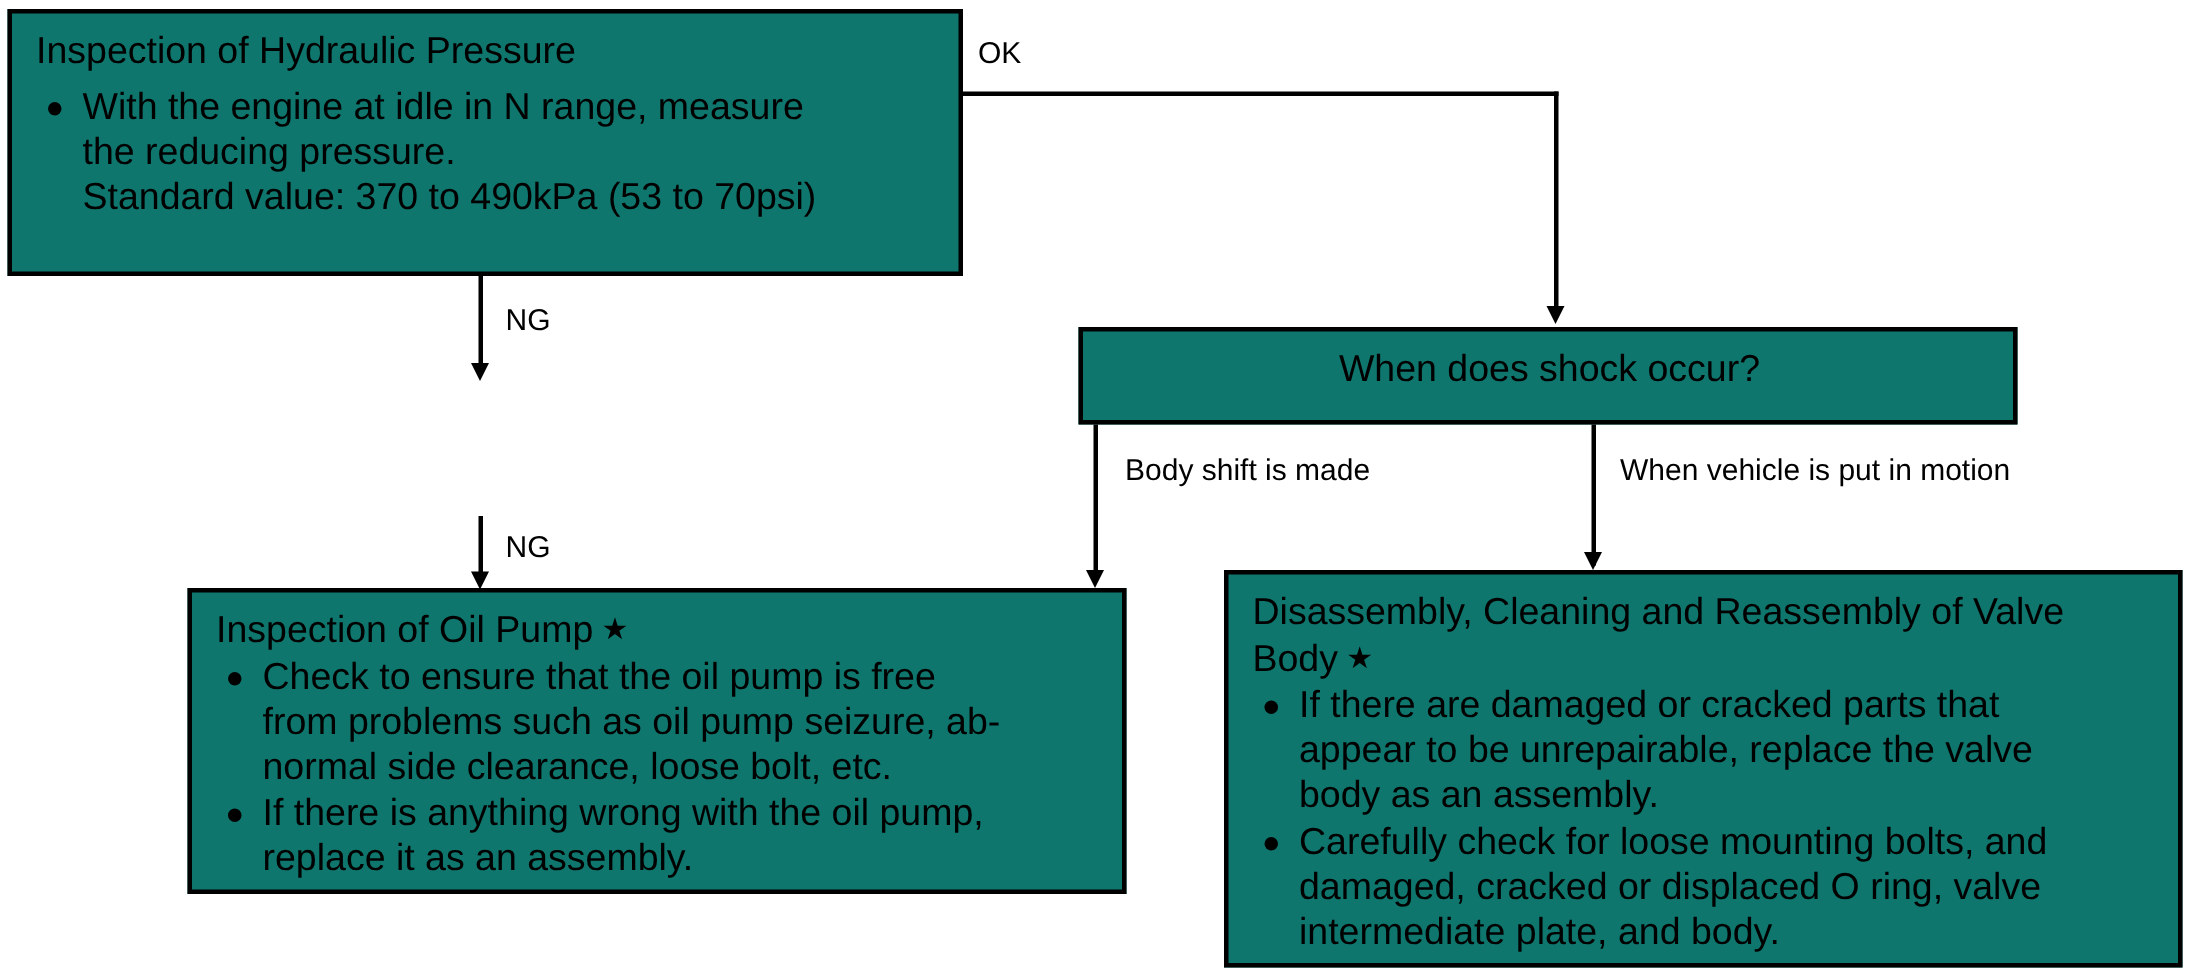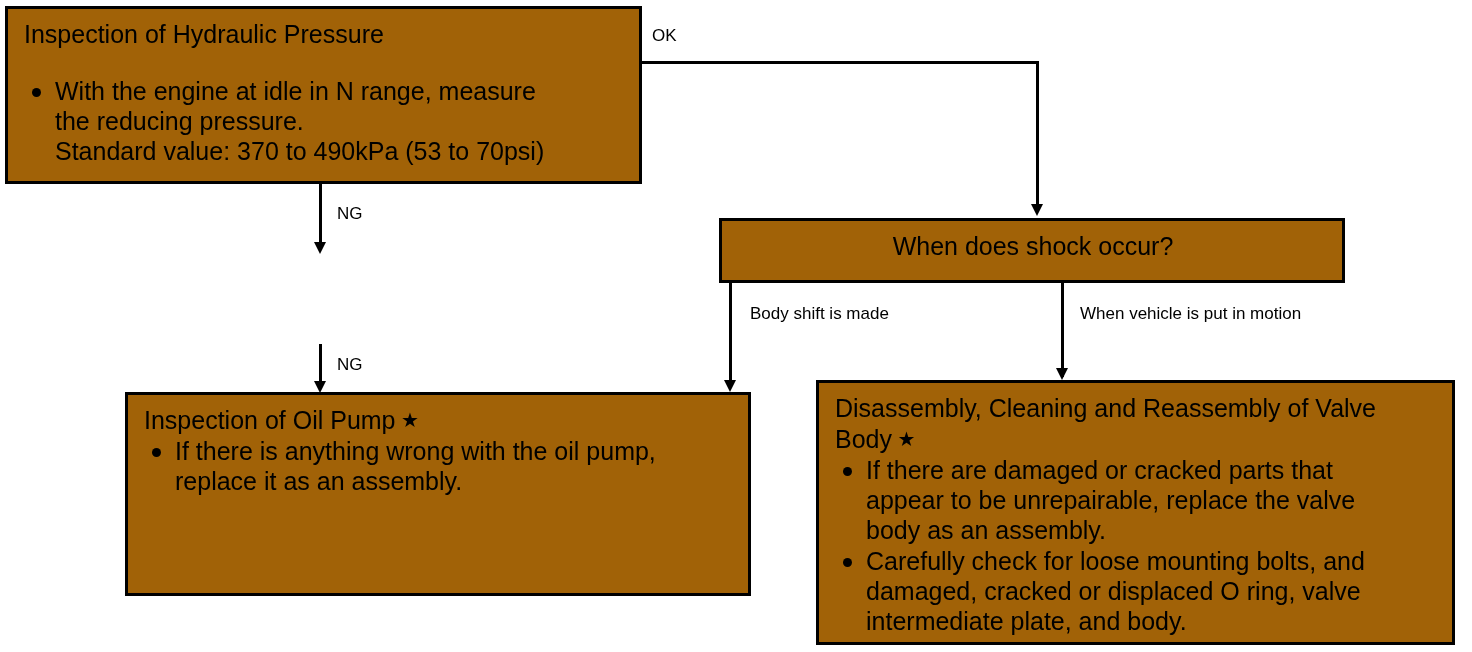--- a/index.html
+++ b/index.html
@@ -15,42 +15,42 @@
   #canvas {
     position: relative;
     width: 1472px;
     height: 652px;
     background: #ffffff;
     overflow: hidden;
   }
   .box {
     position: absolute;
     border: 3px solid #000000;
-    background: #a16207;
+    background: #0f766e;
     box-sizing: border-box;
   }
   .box-inner {
     padding: 10px 14px 8px 16px;
   }
   .box-title {
     font-size: 25px;
     line-height: 31px;
     white-space: pre-wrap;
   }
   .box-title .star {
     font-size: 20px;
     vertical-align: 2px;
   }
   ul.bullets {
     list-style: none;
     margin: 0;
     padding: 0;
   }
   ul.bullets.spaced {
-    margin-top: 26px;
+    margin-top: 6px;
   }
   ul.bullets li {
     position: relative;
     padding-left: 31px;
     font-size: 25px;
     line-height: 30px;
     margin-bottom: 1px;
     white-space: pre-wrap;
   }
   ul.bullets li:before {
@@ -72,21 +72,21 @@
   .arrowhead {
     position: absolute;
     width: 0;
     height: 0;
     border-left: 6px solid transparent;
     border-right: 6px solid transparent;
     border-top: 12px solid #000000;
   }
   .edge-label {
     position: absolute;
-    font-size: 17px;
+    font-size: 20px;
     line-height: 28px;
     white-space: nowrap;
   }
 </style>
 </head>
 <body>
 
 <div id="canvas">
 
   <div class="box" style="left:5px; top:6px; width:637px; height:178px;">
@@ -111,20 +111,23 @@
 
 
   <div class="conn vline" style="left:319px; top:344px; height:40px;"></div>
   <div class="arrowhead" style="left:314px; top:381px;"></div>
   <div class="edge-label" style="left:337px; top:351px;">NG</div>
 
   <div class="box" style="left:125px; top:392px; width:626px; height:204px;">
     <div class="box-inner">
       <div class="box-title"><span>Inspection of Oil Pump</span><span class="star"> <span>★</span></span></div>
       <ul class="bullets">
+        <li>Check to ensure that the oil pump is free
+from problems such as oil pump seizure, ab-
+normal side clearance, loose bolt, etc.</li>
         <li>If there is anything wrong with the oil pump,
 replace it as an assembly.</li>
       </ul>
     </div>
   </div>
 
   <div class="box" style="left:719px; top:218px; width:626px; height:65px;text-align:center;">
     <div class="box-inner">
       <div class="box-title">When does shock occur?</div>
     </div>

